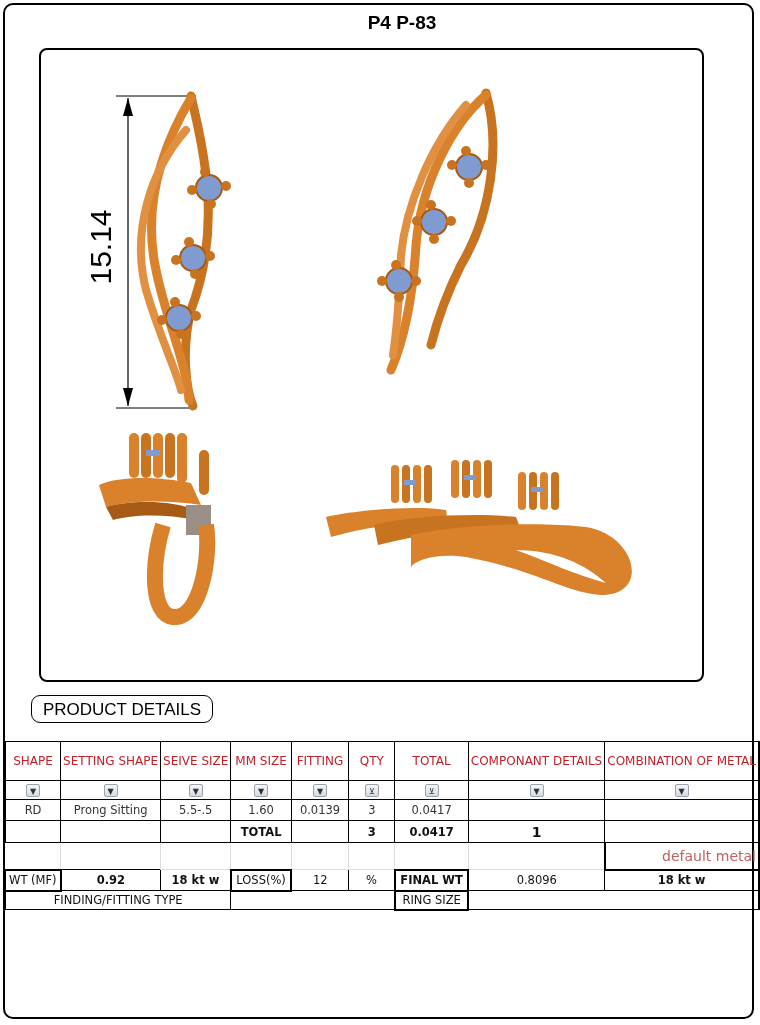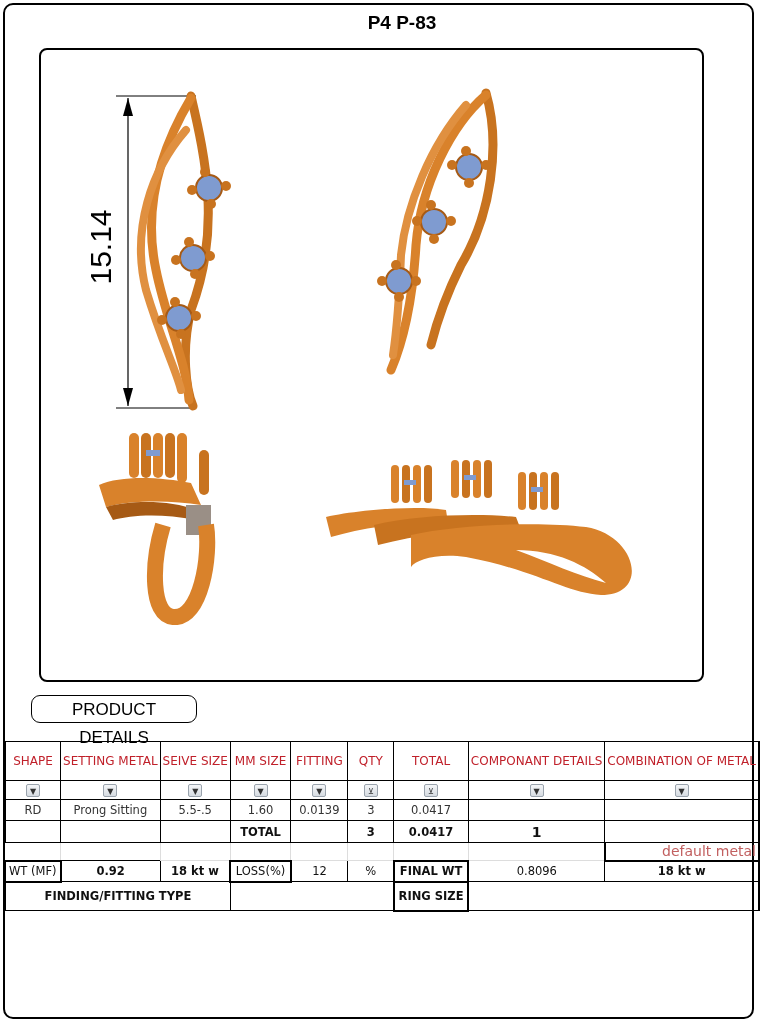--- a/index.html
+++ b/index.html
@@ -2,32 +2,32 @@
 <html><head>
 <meta charset="utf-8">
 <style>
   html, body { margin:0; padding:0; background:#fff; }
   body { width:760px; height:1025px; position:relative; overflow:hidden; font-family:"Liberation Sans", sans-serif; }
   .frame { position:absolute; left:3px; top:3px; width:751px; height:1016px; border:2px solid #000; border-radius:10px; box-sizing:border-box; }
   .title { position:absolute; left:0; top:12px; width:760px; text-align:center; font-weight:bold; font-size:19px; color:#000;padding-left:22px; }
   .img-box { position:absolute; left:39px; top:48px; width:665px; height:634px; border:2px solid #000; border-radius:8px; box-sizing:border-box; background:#fff; }
   .view { position:absolute; }
   .dim-label { position:absolute; font-size:30px; color:#000; transform:rotate(-90deg); transform-origin:center; white-space:nowrap; }
-  .pd-badge { position:absolute; left:31px; top:695px; height:28px; padding:0 6px; border:1px solid #000; border-radius:9px; font-size:17px; line-height:28px; box-sizing:border-box; width:166px; text-align:center; }
+  .pd-badge { position:absolute; left:31px; top:695px; height:28px; padding:0 6px; border:1px solid #000; border-radius:9px; font-size:17px; line-height:28px; box-sizing:border-box; width:182px; text-align:center; }
   table.grid { position:absolute; left:4px; top:741px; border-collapse:collapse; font-family:"DejaVu Sans", sans-serif; font-size:11.5px; table-layout:fixed; }
   table.grid td { border:1px solid #000; padding:0 2px; text-align:center; overflow:hidden; white-space:nowrap; box-sizing:border-box; }
   .hdr td { color:#c0202a; height:39px; border-top:2px solid #000; border-bottom:2px solid #000; font-size:12px; white-space:normal; line-height:17px; }
   .flt td { height:19px; text-align:right; padding:0 1px; border-bottom:2px solid #000; }
   .dd { display:inline-block; width:14px; height:13px; border:1px solid #9aa3ad; background:linear-gradient(#f4f6f8,#d6dbe1); border-radius:2px; vertical-align:middle; font-size:8px; line-height:13px; text-align:center; color:#333; box-sizing:border-box; }
   .dat td { height:21px; color:#333; }
   .tot td { height:22px; font-weight:bold; color:#111; border-bottom:2px solid #000; }
-  .blank td { height:18px; }
+  .blank td { height:27px; }
   .wt td { height:21px; color:#111; border-bottom:2px solid #000; }
   .bx { border:2px solid #000 !important;margin-left:39px; }
-  .fin td { height:29px; text-align:left; color:#111; font-weight:bold; }
+  .fin td { height:19px; text-align:left; color:#111; font-weight:normal; }
   .cso td { height:20px; text-align:left; color:#111; font-weight:bold; border-bottom:2px solid #000; }
   .red-bold { color:#c0202a; font-weight:bold; font-size:14px; }
   .dm { color:#c26060; font-size:14px; text-align:right !important; }
   .bold { font-weight:bold; }
   .outer-r { border-right:2px solid #000 !important; }
   .outer-l { border-left:2px solid #000 !important; }
 </style>
 </head>
 <body>
 
@@ -153,21 +153,21 @@
       <col style="width:65px">
     <col style="width:64px">
       <col style="width:66px">
       <col style="width:79px">
       <col style="width:99px">
       <col style="width:118px">
   </colgroup>
   <tbody>
       <tr class="hdr">
     <td class="outer-l">SHAPE</td>
-    <td>SETTING  METAL</td>
+    <td>SETTING  SHAPE</td>
     <td>SEIVE SIZE</td>
     <td>MM SIZE</td>
     <td>FITTING</td>
     <td>QTY</td>
     <td>TOTAL</td>
     <td>COMPONANT DETAILS</td>
     <td class="outer-r">COMBINATION OF METAL</td>
   </tr>
   <tr class="flt">
     <td class="outer-l"><span class="dd">▼</span></td>

